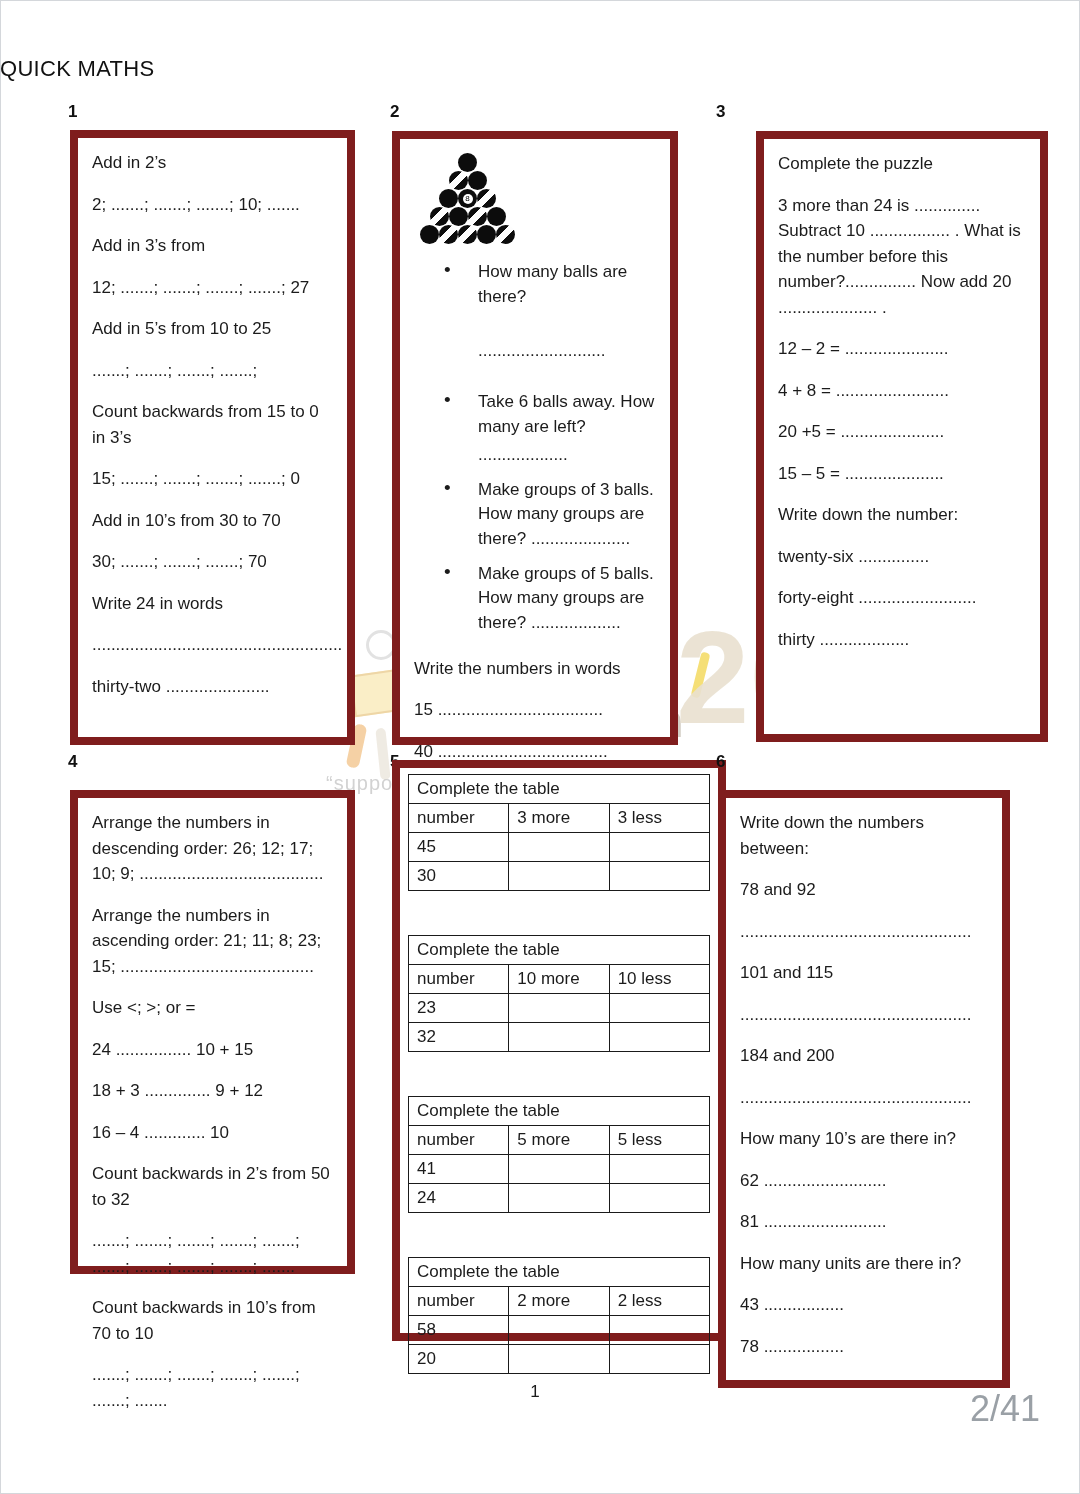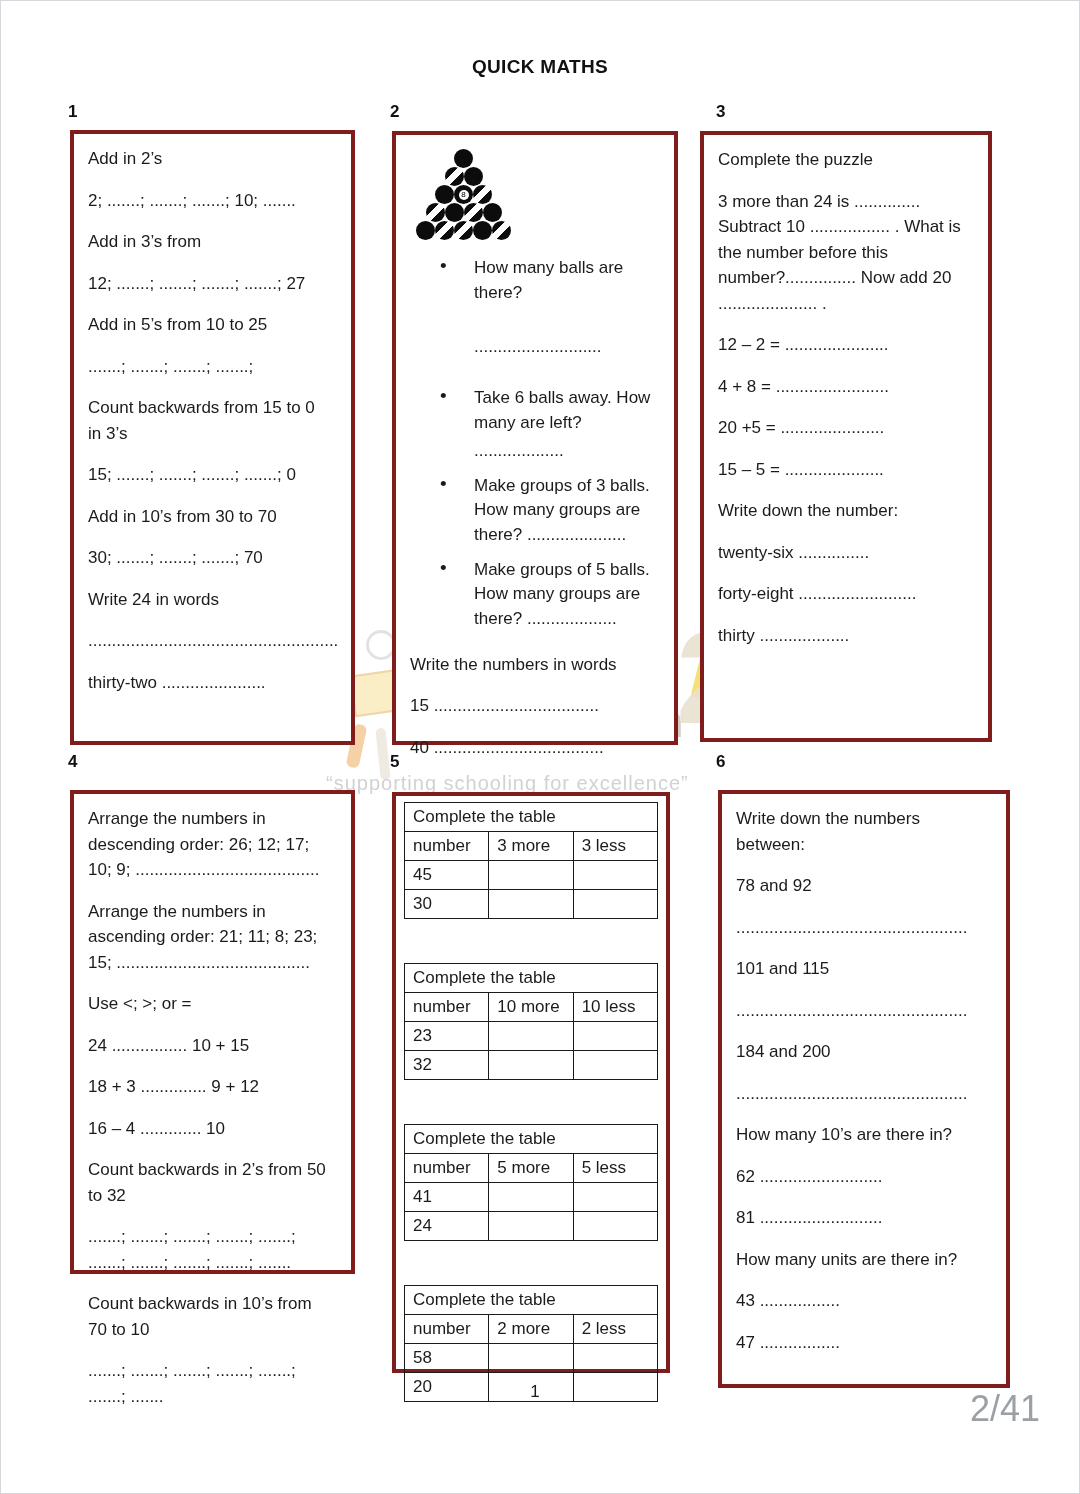--- a/index.html
+++ b/index.html
@@ -18,24 +18,24 @@
               opacity:.8;letter-spacing:1px;}
   .wm-ray{position:absolute;left:696px;top:652px;width:9px;height:46px;background:#f2d44a;
           opacity:.75;transform:rotate(14deg);border-radius:4px;}
   .wm-mascot{position:absolute;left:336px;top:628px;width:92px;height:180px;opacity:.6;}
   .m-head{position:absolute;left:30px;top:2px;width:24px;height:24px;border:3px solid #cfcfcf;border-radius:50%;}
   .m-arm{position:absolute;left:54px;top:34px;width:30px;height:9px;background:#d9d9d9;border-radius:5px;transform:rotate(-32deg);}
   .m-body{position:absolute;left:16px;top:44px;width:46px;height:38px;background:#f8e3a2;border:2px solid #e3bb6c;transform:rotate(-8deg);}
   .m-leg1{position:absolute;left:14px;top:96px;width:13px;height:44px;background:#efb46a;border-radius:6px;transform:rotate(12deg);}
   .m-leg2{position:absolute;left:42px;top:100px;width:10px;height:52px;background:#e6ded2;border-radius:5px;transform:rotate(-6deg);}
   
-  .title{position:absolute;left:0;top:56px;width:100%;margin:0;text-align:center;
-         font-size:19px;font-weight:bold;letter-spacing:.3px;color:#111;}
+  .title{position:absolute;left:0;top:56px;width:100%;margin:0;text-align:left;
+         font-size:22px;font-weight:normal;letter-spacing:.3px;color:#111;}
   .box-label{position:absolute;font-size:17px;font-weight:bold;color:#111;}
-  .box{position:absolute;border:4px solid #7f1d1d;background:#ffffff;box-sizing:border-box;
+  .box{position:absolute;border:8px solid #7f1d1d;background:#ffffff;box-sizing:border-box;
        padding:12px 14px;font-size:17px;}
   .page-num{position:absolute;left:392px;top:1382px;width:286px;text-align:center;font-size:17px;color:#1b1b1b;}
   .viewer-page{position:absolute;left:970px;top:1388px;font-size:36px;color:#9aa0a6;}
   
   .line{margin:0 0 16px;line-height:1.5;white-space:pre-line;}
   
   .rack{width:95px;margin:2px 0 16px 6px;}
   .ball-row{display:flex;justify-content:center;}
   .ball-row + .ball-row{margin-top:-1px;}
   .ball{position:relative;width:19px;height:19px;border-radius:50%;background:#0c0c0c;flex:none;}
@@ -147,21 +147,21 @@
         </li>
       </ul>
     <div>
         <p class="line">Write the numbers in words</p>
         <p class="line">15 ...................................</p>
         <p class="line">40 ....................................</p>
       </div>
   </div>
 
   <div class="box-label" style="left:716px;top:102px;">3</div>
-  <div class="box" style="left:700px;top:131px;width:292px;height:611px;">
+  <div class="box" style="left:756px;top:131px;width:292px;height:611px;">
       <p class="line">Complete the puzzle</p>
       <p class="line">3 more than 24 is ..............
 Subtract 10 ................. . What is
 the number before this
 number?............... Now add  20
 ..................... .</p>
       <p class="line">12 – 2 = ......................</p>
       <p class="line">4 + 8 = ........................</p>
       <p class="line">20 +5 = ......................</p>
       <p class="line">15 – 5 = .....................</p>
@@ -187,21 +187,21 @@
 to 32</p>
       <p class="line">.......; .......; .......; .......; .......;
 .......; .......; .......; .......; .......</p>
       <p class="line">Count backwards in 10’s from
 70 to 10</p>
       <p class="line">.......; .......; .......; .......; .......;
 .......; .......</p>
     </div>
 
   <div class="box-label" style="left:390px;top:752px;">5</div>
-  <div class="box tables" style="left:392px;top:792px;width:278px;height:581px;">
+  <div class="box tables" style="left:392px;top:760px;width:334px;height:581px;">
       <div class="twrap">
         <table class="wtable">
           <tbody>
             <tr>
               <td colspan="3">Complete the table</td>
             </tr>
             <tr>
               <td>number</td>
               <td>3 more</td>
               <td>3 less</td>
@@ -301,18 +301,18 @@
       <p class="line">.................................................</p>
       <p class="line">101 and 115</p>
       <p class="line">.................................................</p>
       <p class="line">184 and 200</p>
       <p class="line">.................................................</p>
       <p class="line">How many 10’s are there in?</p>
       <p class="line">62 ..........................</p>
       <p class="line">81 ..........................</p>
       <p class="line">How many units are there in?</p>
       <p class="line">43 .................</p>
-      <p class="line">47 .................</p>
+      <p class="line">78 .................</p>
     </div>
 
   <div class="page-num">1</div>
   <div class="viewer-page">2/41</div>
 </div>
 
 </body></html>

